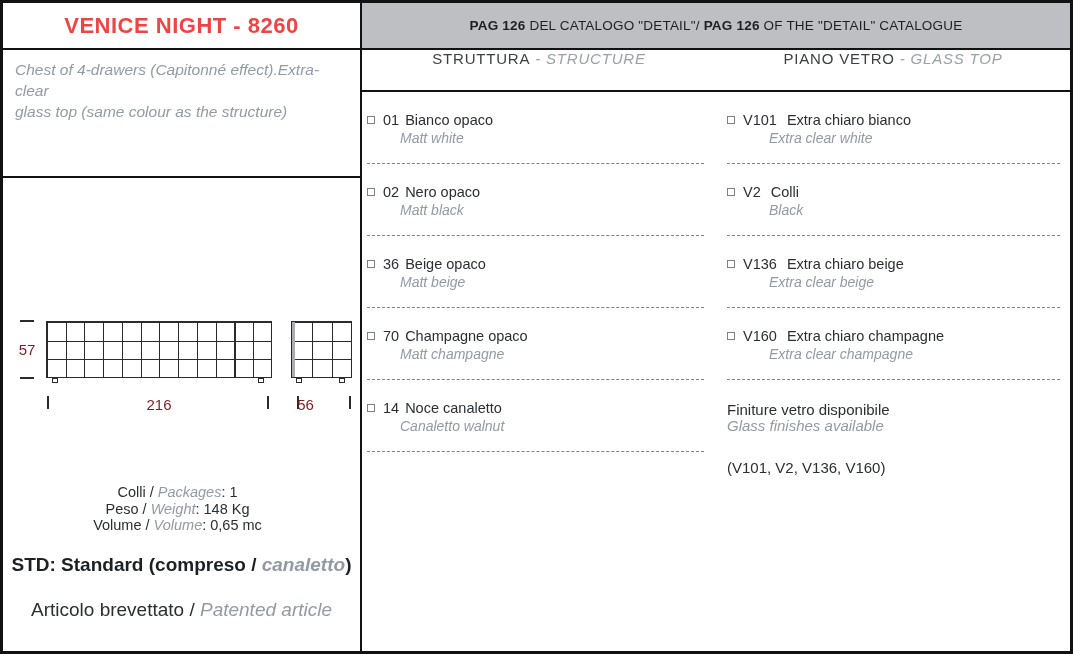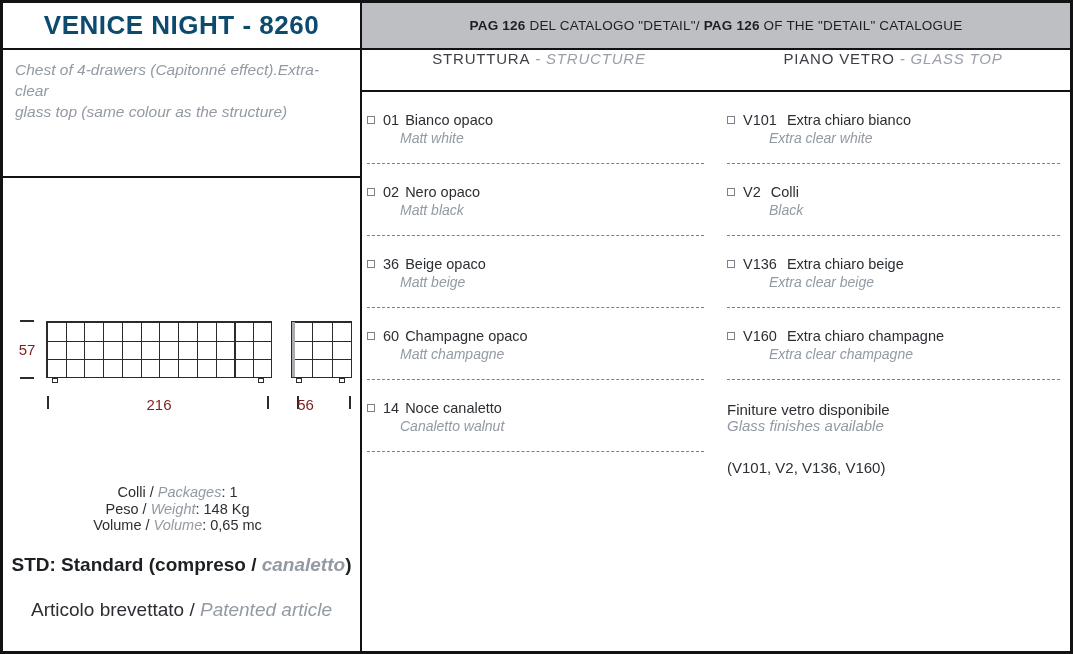--- a/index.html
+++ b/index.html
@@ -6,21 +6,21 @@
   body { background:#ffffff; font-family:"Liberation Sans","DejaVu Sans",sans-serif; }
   .page {
     position:relative; width:1073px; height:654px;
     border:3px solid #121212; background:#fff;
     display:flex; overflow:hidden;
     color:#2b2f33;
   }
   
   .left { width:359px; border-right:2px solid #121212; display:flex; flex-direction:column; }
   .title-box { height:47px; border-bottom:2px solid #121212; display:flex; align-items:center; justify-content:center; }
-  .title-box h1 { font-size:26px; font-weight:bold; color:#0c4a6e; letter-spacing:0.5px; }
+  .title-box h1 { font-size:22px; font-weight:bold; color:#ef4444; letter-spacing:0.5px; }
   .desc-box { height:128px; border-bottom:2px solid #121212; padding:9px 12px; font-size:15.5px; line-height:21px; }
   .desc-it { color:#2b2f33; }
   .desc-en { color:#939aa3; font-style:italic; }
   .draw-area { position:relative; flex:1; }
 
   
   .grid-box {
     position:absolute; border:1.5px solid #2b2b2b; background-color:#fff;
     background-image:
       repeating-linear-gradient(to right, #2b2b2b 0 1px, transparent 1px var(--cw)),
@@ -152,21 +152,21 @@
               <span class="cbx"></span>
               <span class="f-code">36</span>
               <span>Beige opaco</span>
             </div>
           <div class="sub-line muted">Matt beige</div>
           <div class="dash-div"></div>
         </div>
         <div class="finish-item">
           <div class="name-line">
               <span class="cbx"></span>
-              <span class="f-code">60</span>
+              <span class="f-code">70</span>
               <span>Champagne opaco</span>
             </div>
           <div class="sub-line muted">Matt champagne</div>
           <div class="dash-div"></div>
         </div>
         <div class="finish-item">
           <div class="name-line">
               <span class="cbx"></span>
               <span class="f-code">14</span>
               <span>Noce canaletto</span>

